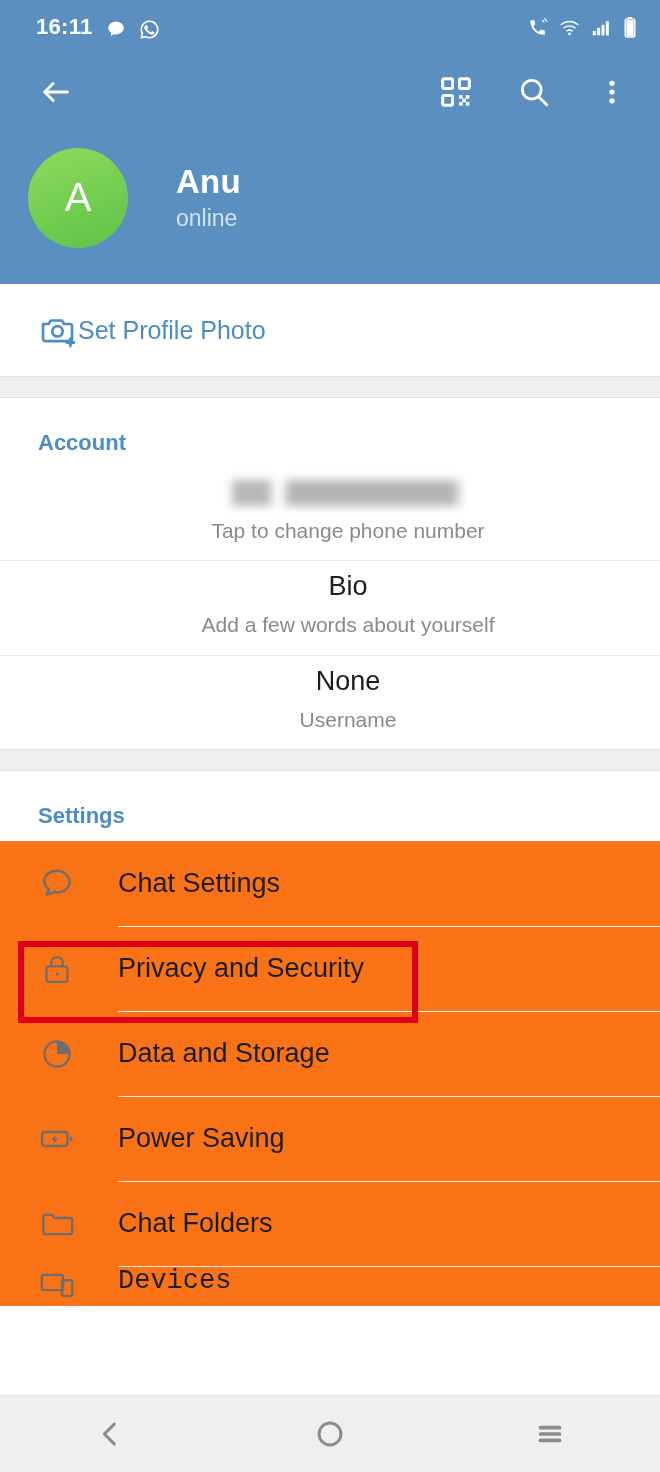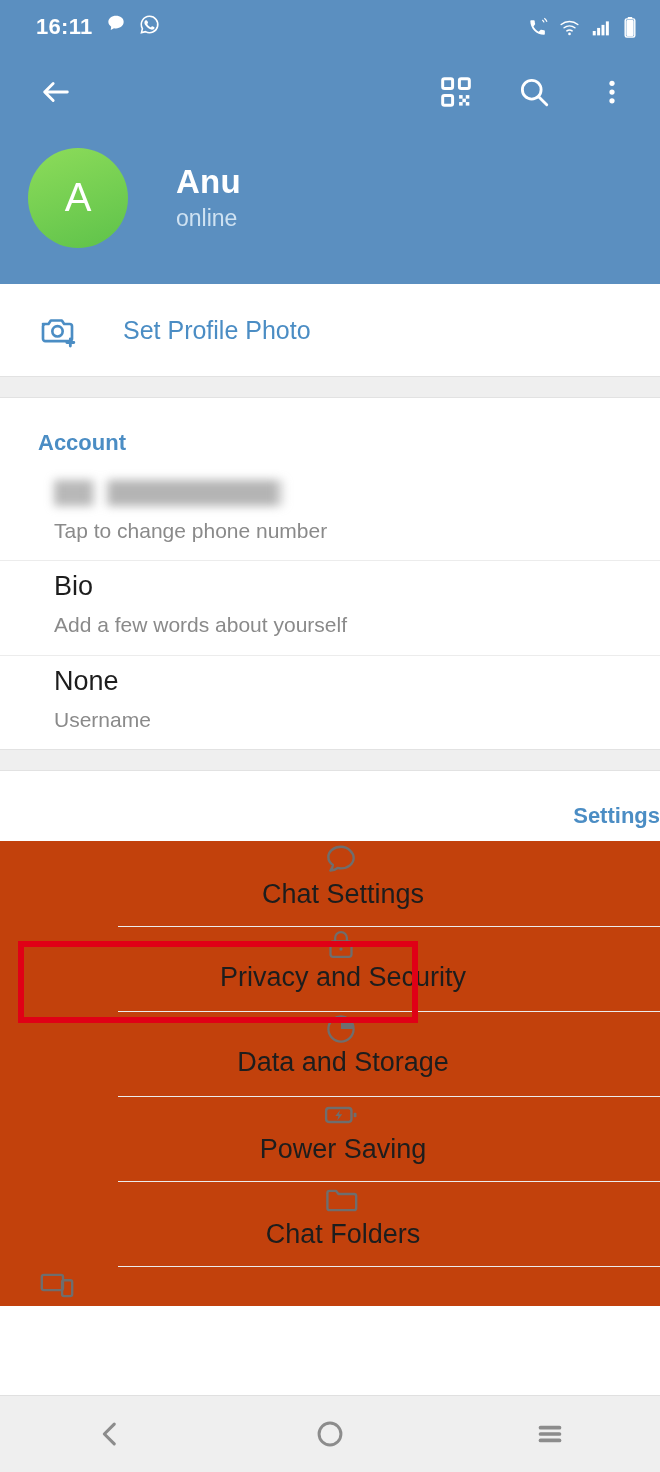--- a/index.html
+++ b/index.html
@@ -14,21 +14,21 @@
   
   .status-bar{
     height:54px;
     background:#5b8fc0;
     display:flex;
     align-items:center;
     justify-content:space-between;
     padding:0 22px 0 36px;
     color:#ffffff;
   }
-  .status-left{ display:flex; align-items:flex-start; gap:13px; }
+  .status-left{ display:flex; align-items:flex-end; gap:13px; }
   .status-time{ font-size:22px; font-weight:bold; letter-spacing:.3px; }
   .status-right{ display:flex; align-items:center; gap:9px; }
   .sb-ico{ display:block; }
 
   
   .toolbar{
     height:75px;
     background:#5b8fc0;
     display:flex;
     align-items:center;
@@ -76,28 +76,29 @@
     color:#4b8dc4; font-size:22px; font-weight:bold;
     padding:32px 0 12px 38px;
   }
 
   
   .photo-row{
     height:92px; display:flex; align-items:center;
     padding-left:38px; background:#ffffff; cursor:pointer;
   }
   .photo-label{
-    color:#4b8dc4; font-size:25px; margin-left:45px;
+    color:#4b8dc4; font-size:25px; 
   }
 
   
   .acct-row{
-    padding:6px 0 16px 54px;
+    padding:6px 0 16px 36px;
     border-bottom:1px solid #ececec;
     cursor:pointer;
+    text-align:center;
   }
   .acct-row:last-child{ border-bottom:none; }
   .acct-primary{ font-size:27px; color:#1d1d1d; line-height:1.45; }
   .acct-secondary{ font-size:21px; color:#8a8a8a; margin-top:5px; line-height:1.3; }
   .blurred{
     display:inline-block;
     width:232px; height:26px;
     margin:6px 0 2px 0;
     background:linear-gradient(90deg,
       rgba(140,140,140,.62) 0%, rgba(140,140,140,.62) 16%,
@@ -105,22 +106,21 @@
       rgba(130,130,130,.60) 24%, rgba(130,130,130,.60) 95%,
       rgba(255,255,255,0) 100%);
     filter:blur(5px);
   }
 
   
   .set-row{
     height:85px;
     display:flex; align-items:center;
     cursor:pointer; position:relative;
-    background:#c2410c;
-    flex-direction:column;
+    background:#f97316;
   }
   .set-icon{
     width:70px; min-width:70px;
     margin-left:22px;
     display:flex; align-items:center; justify-content:center;
     color:#6e6e6e;
   }
   .set-label{
     font-size:27px; color:#1d1d1d; margin-left:26px;
   }
@@ -147,21 +147,21 @@
     background:#efefef;
     display:flex; align-items:center; justify-content:space-around;
     border-top:1px solid #e0e0e0;
     z-index:30;
   }
   .nav-btn{
     width:90px; height:60px;
     display:flex; align-items:center; justify-content:center;
     cursor:pointer; color:#8c8c8c;
   }
-  .scroll-area{ position:relative;text-align:right; }
+  .scroll-area{ position:relative; }
 </style>
 </head>
 <body>
 
 <div class="status-bar">
   <div class="status-left">
     <span class="status-time">16:11</span>
     <svg class="sb-ico" width="20" height="20" viewBox="0 0 24 24">
       <path fill="#ffffff" d="M12 2C6.9 2 2.8 5.3 2.8 9.4c0 2.3 1.3 4.4 3.4 5.8l-.5 4 3.9-2.2c.8.2 1.6.3 2.4.3 5.1 0 9.2-3.3 9.2-7.9S17.1 2 12 2z"></path>
     </svg>

